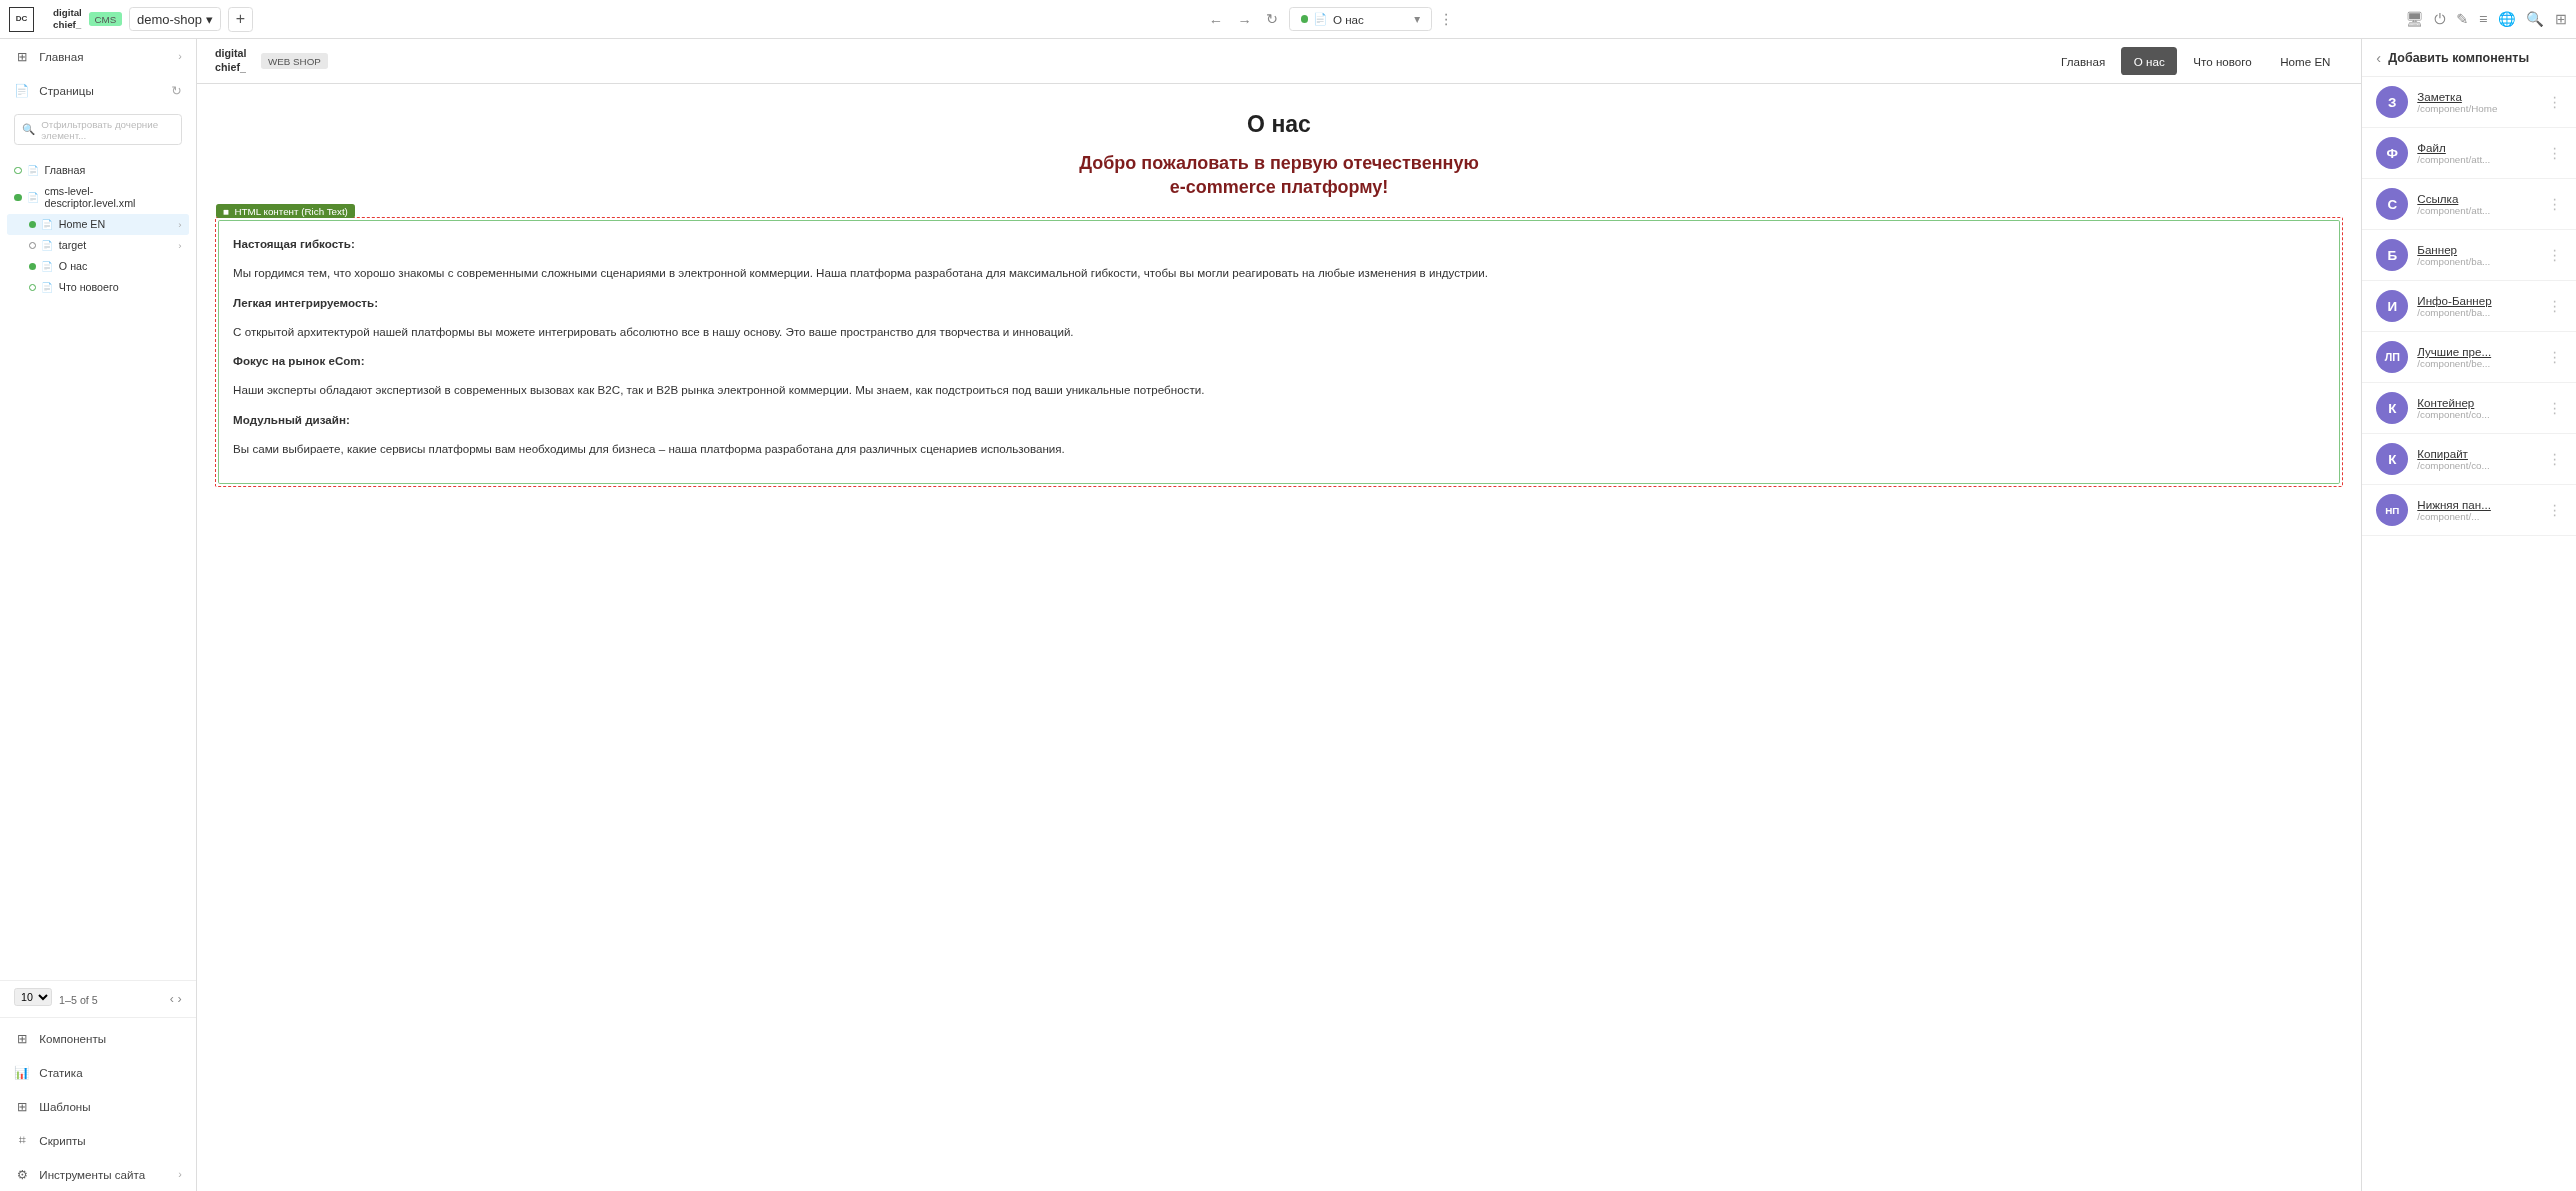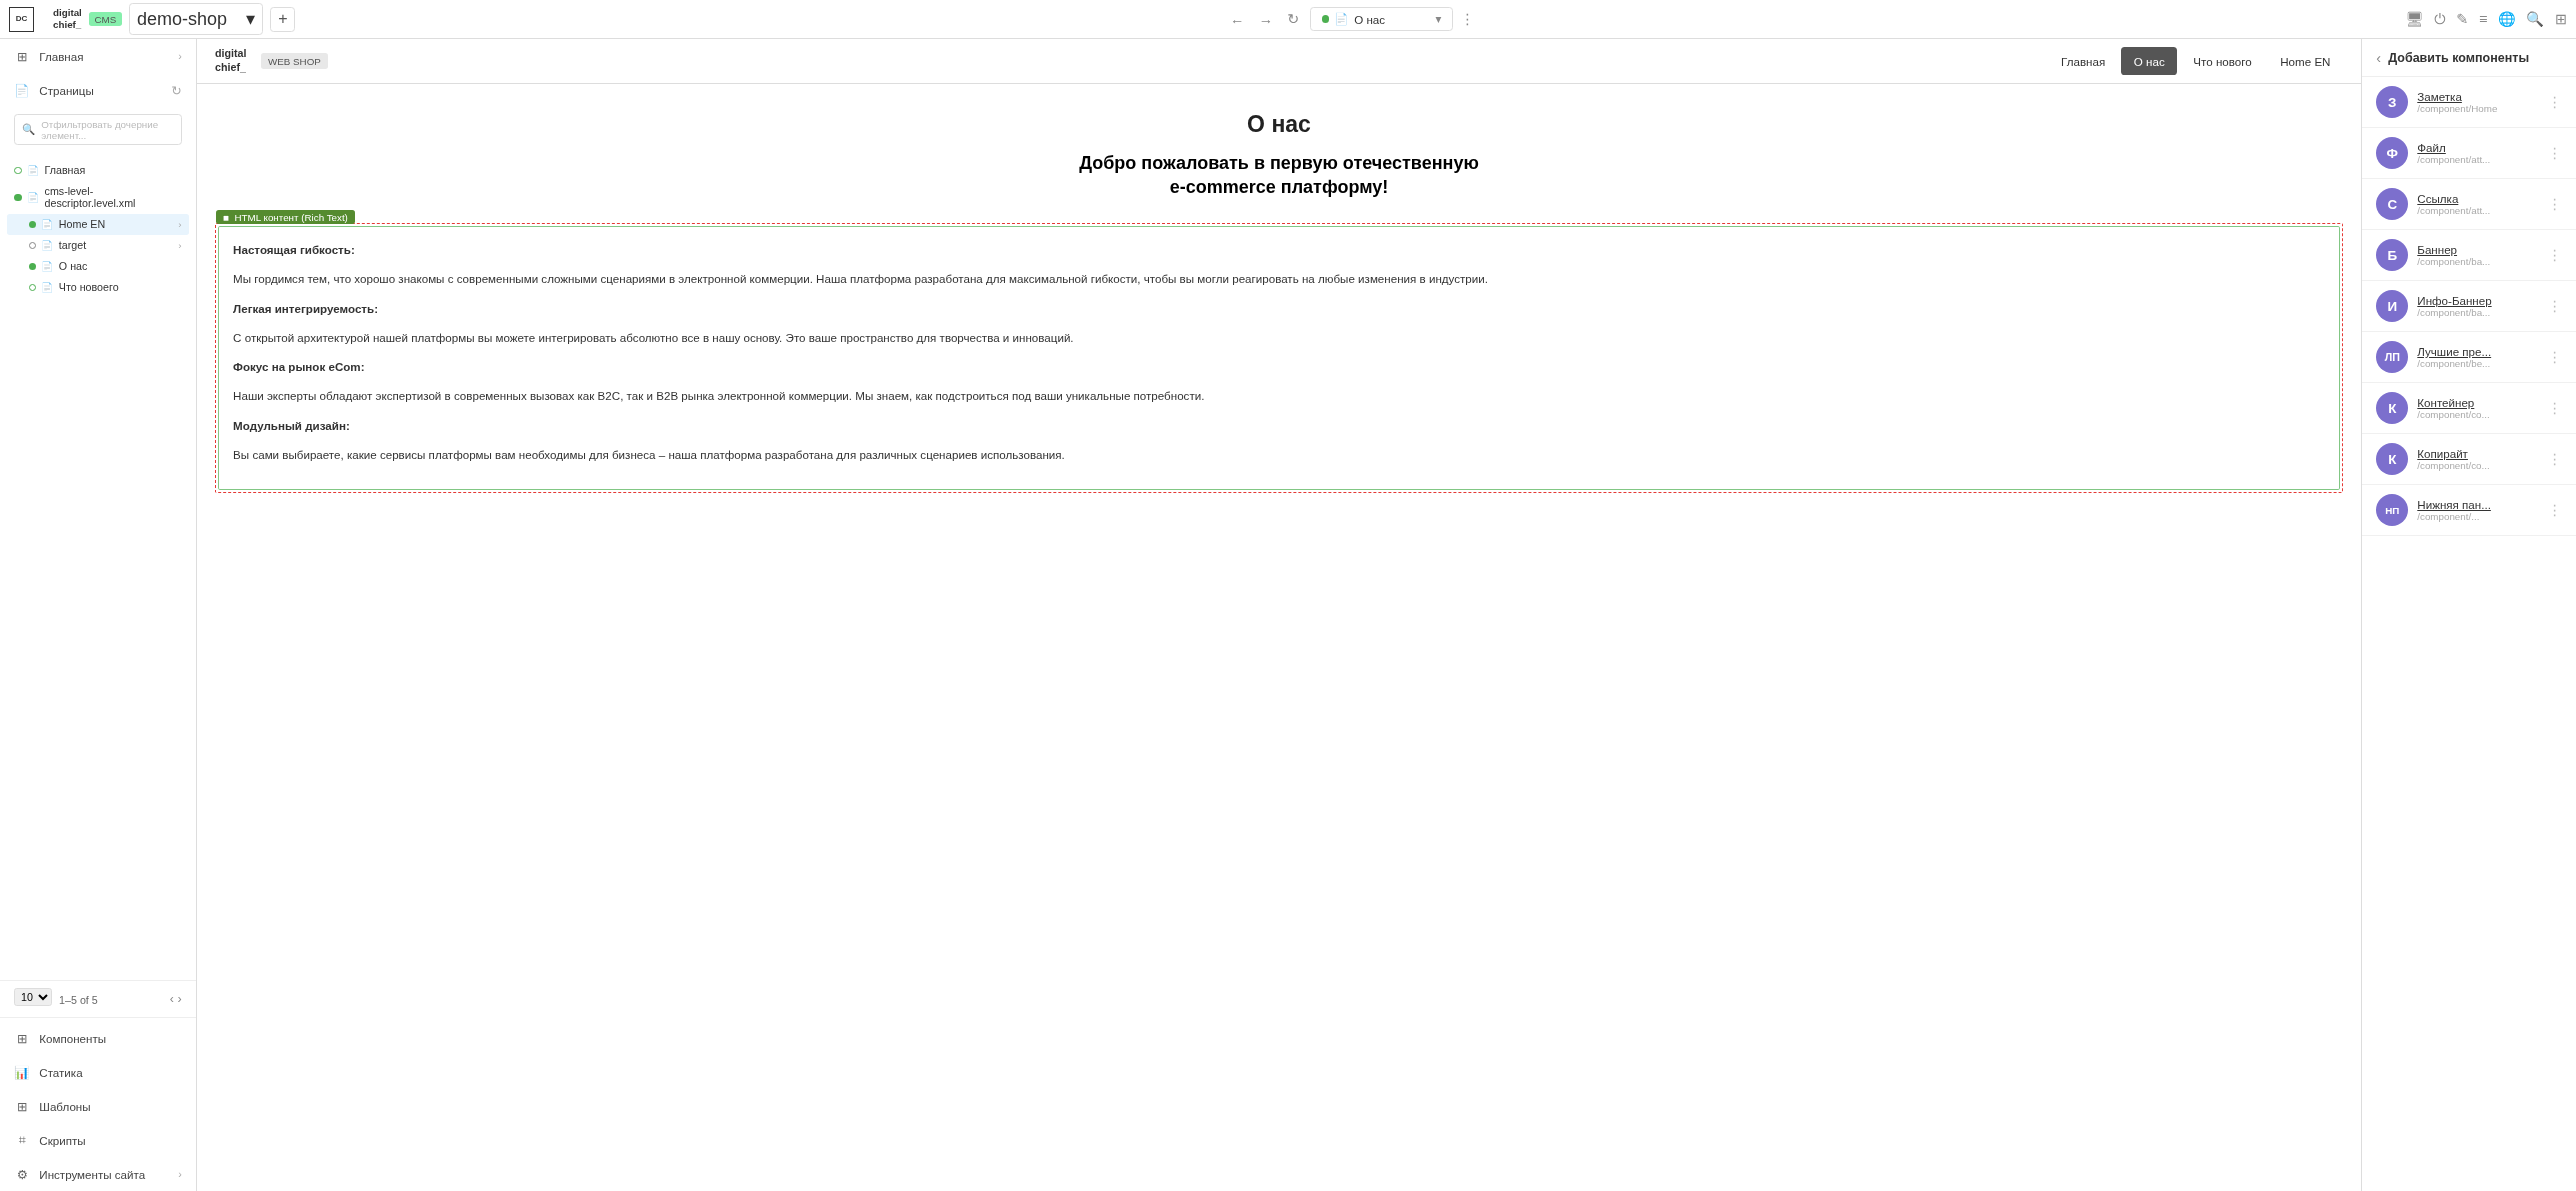--- a/index.html
+++ b/index.html
@@ -3,21 +3,21 @@
   <meta charset="utf-8">
   <style>
     * { box-sizing: border-box; margin: 0; padding: 0; }
     body { font-family: -apple-system, BlinkMacSystemFont, 'Segoe UI', Arial, sans-serif; font-size: 11.6px; background: #f0f0f0; color: #333; height: 100vh; overflow: hidden; }
 
     
     .top-bar { display: flex; align-items: center; background: #fff; border-bottom: 0.9px solid #ddd; height: 39px; padding: 0 9px; gap: 7.2px; }
     .top-bar-logo { display: flex; align-items: center; gap: 19px; font-size: 9.8px; font-weight: bold; color: #333; line-height: 1.2; }
     .top-bar-logo .logo-box { width: 25px; height: 25px; border: 1.8px solid #333; display: flex; align-items: center; justify-content: center; font-size: 8px; font-weight: bold; }
     .cms-badge { background: #86efac; border-radius: 2.7px; padding: 1.8px 5.4px; font-size: 9.8px; color: #555; }
-    .shop-selector { display: flex; align-items: center; gap: 19px; padding: 3.6px 7.2px; border: 0.9px solid #ddd; border-radius: 3.6px; cursor: pointer; font-size: 18px; }
+    .shop-selector { display: flex; align-items: center; gap: 4px; padding: 3.6px 7.2px; border: 0.9px solid #ddd; border-radius: 3.6px; cursor: pointer; font-size: 13px; }
     .add-btn { width: 25px; height: 25px; border: 0.9px solid #ddd; border-radius: 3.6px; display: flex; align-items: center; justify-content: center; cursor: pointer; font-size: 16px; color: #555; background: #fff; }
     .top-bar-nav { display: flex; align-items: center; gap: 7.2px; flex: 1; justify-content: center; }
     .nav-arrow { cursor: pointer; color: #888; font-size: 14.3px; padding: 3.6px; }
     .nav-refresh { cursor: pointer; color: #888; font-size: 14.3px; padding: 3.6px; }
     .page-indicator { display: flex; align-items: center; gap: 5.4px; border: 0.9px solid #ddd; border-radius: 3.6px; padding: 3.6px 10.7px; font-size: 11.6px; min-width: 143px; }
     .status-dot { width: 7.2px; height: 7.2px; border-radius: 50%; background: #4CAF50; }
     .page-indicator-arrow { color: #888; margin-left: auto; }
     .top-bar-right { display: flex; align-items: center; gap: 10.7px; margin-left: auto; color: #888; }
     .top-bar-icon { cursor: pointer; font-size: 14.3px; }
 
@@ -58,21 +58,21 @@
     .preview-logo { font-size: 10.7px; font-weight: bold; line-height: 1.3; color: #333; }
     .preview-logo span { display: block; }
     .web-shop-badge { background: #e8e8e8; border-radius: 2.7px; padding: 2.7px 7.2px; font-size: 9.8px; color: #555; margin-left: 7.2px; }
     .preview-nav-links { display: flex; gap: 3.6px; margin-left: auto; align-items: center; }
     .preview-nav-link { padding: 7.2px 12.5px; font-size: 11.6px; color: #333; cursor: pointer; border-radius: 3.6px; }
     .preview-nav-link.active { background: #555; color: #fff; border-radius: 3.6px; }
 
     
     .preview-content { flex: 1; overflow-y: auto; padding: 27px 18px; background: #fff; position: relative; }
     .preview-page-title { text-align: center; font-size: 23px; font-weight: bold; color: #222; margin-bottom: 14.3px; }
-    .preview-subtitle { text-align: center; font-size: 18px; font-weight: bold; color: #000000; margin-bottom: 24px; line-height: 1.3; }
+    .preview-subtitle { text-align: center; font-size: 18px; font-weight: bold; color: #7f1d1d; margin-bottom: 18px; line-height: 1.3; }
 
     
     .component-wrapper { border: 1.8px dashed #e53935; padding: 1.8px; border-radius: 1.8px; position: relative; }
     .component-tag { position: absolute; top: -14.3px; left: 0; background: #558B2F; color: #fff; font-size: 9.8px; padding: 1.8px 7.2px; border-radius: 2.7px; display: flex; align-items: center; gap: 5.4px; z-index: 10; }
 
     
     .rich-text-box { border: 1.3px solid #81c784; padding: 14.3px; border-radius: 1.8px; background: #fff; }
     .rich-text-box p { margin-bottom: 10.7px; font-size: 11.6px; line-height: 1.6; color: #333; text-align: justify; }
     .rich-text-box strong { font-weight: bold; }
 

